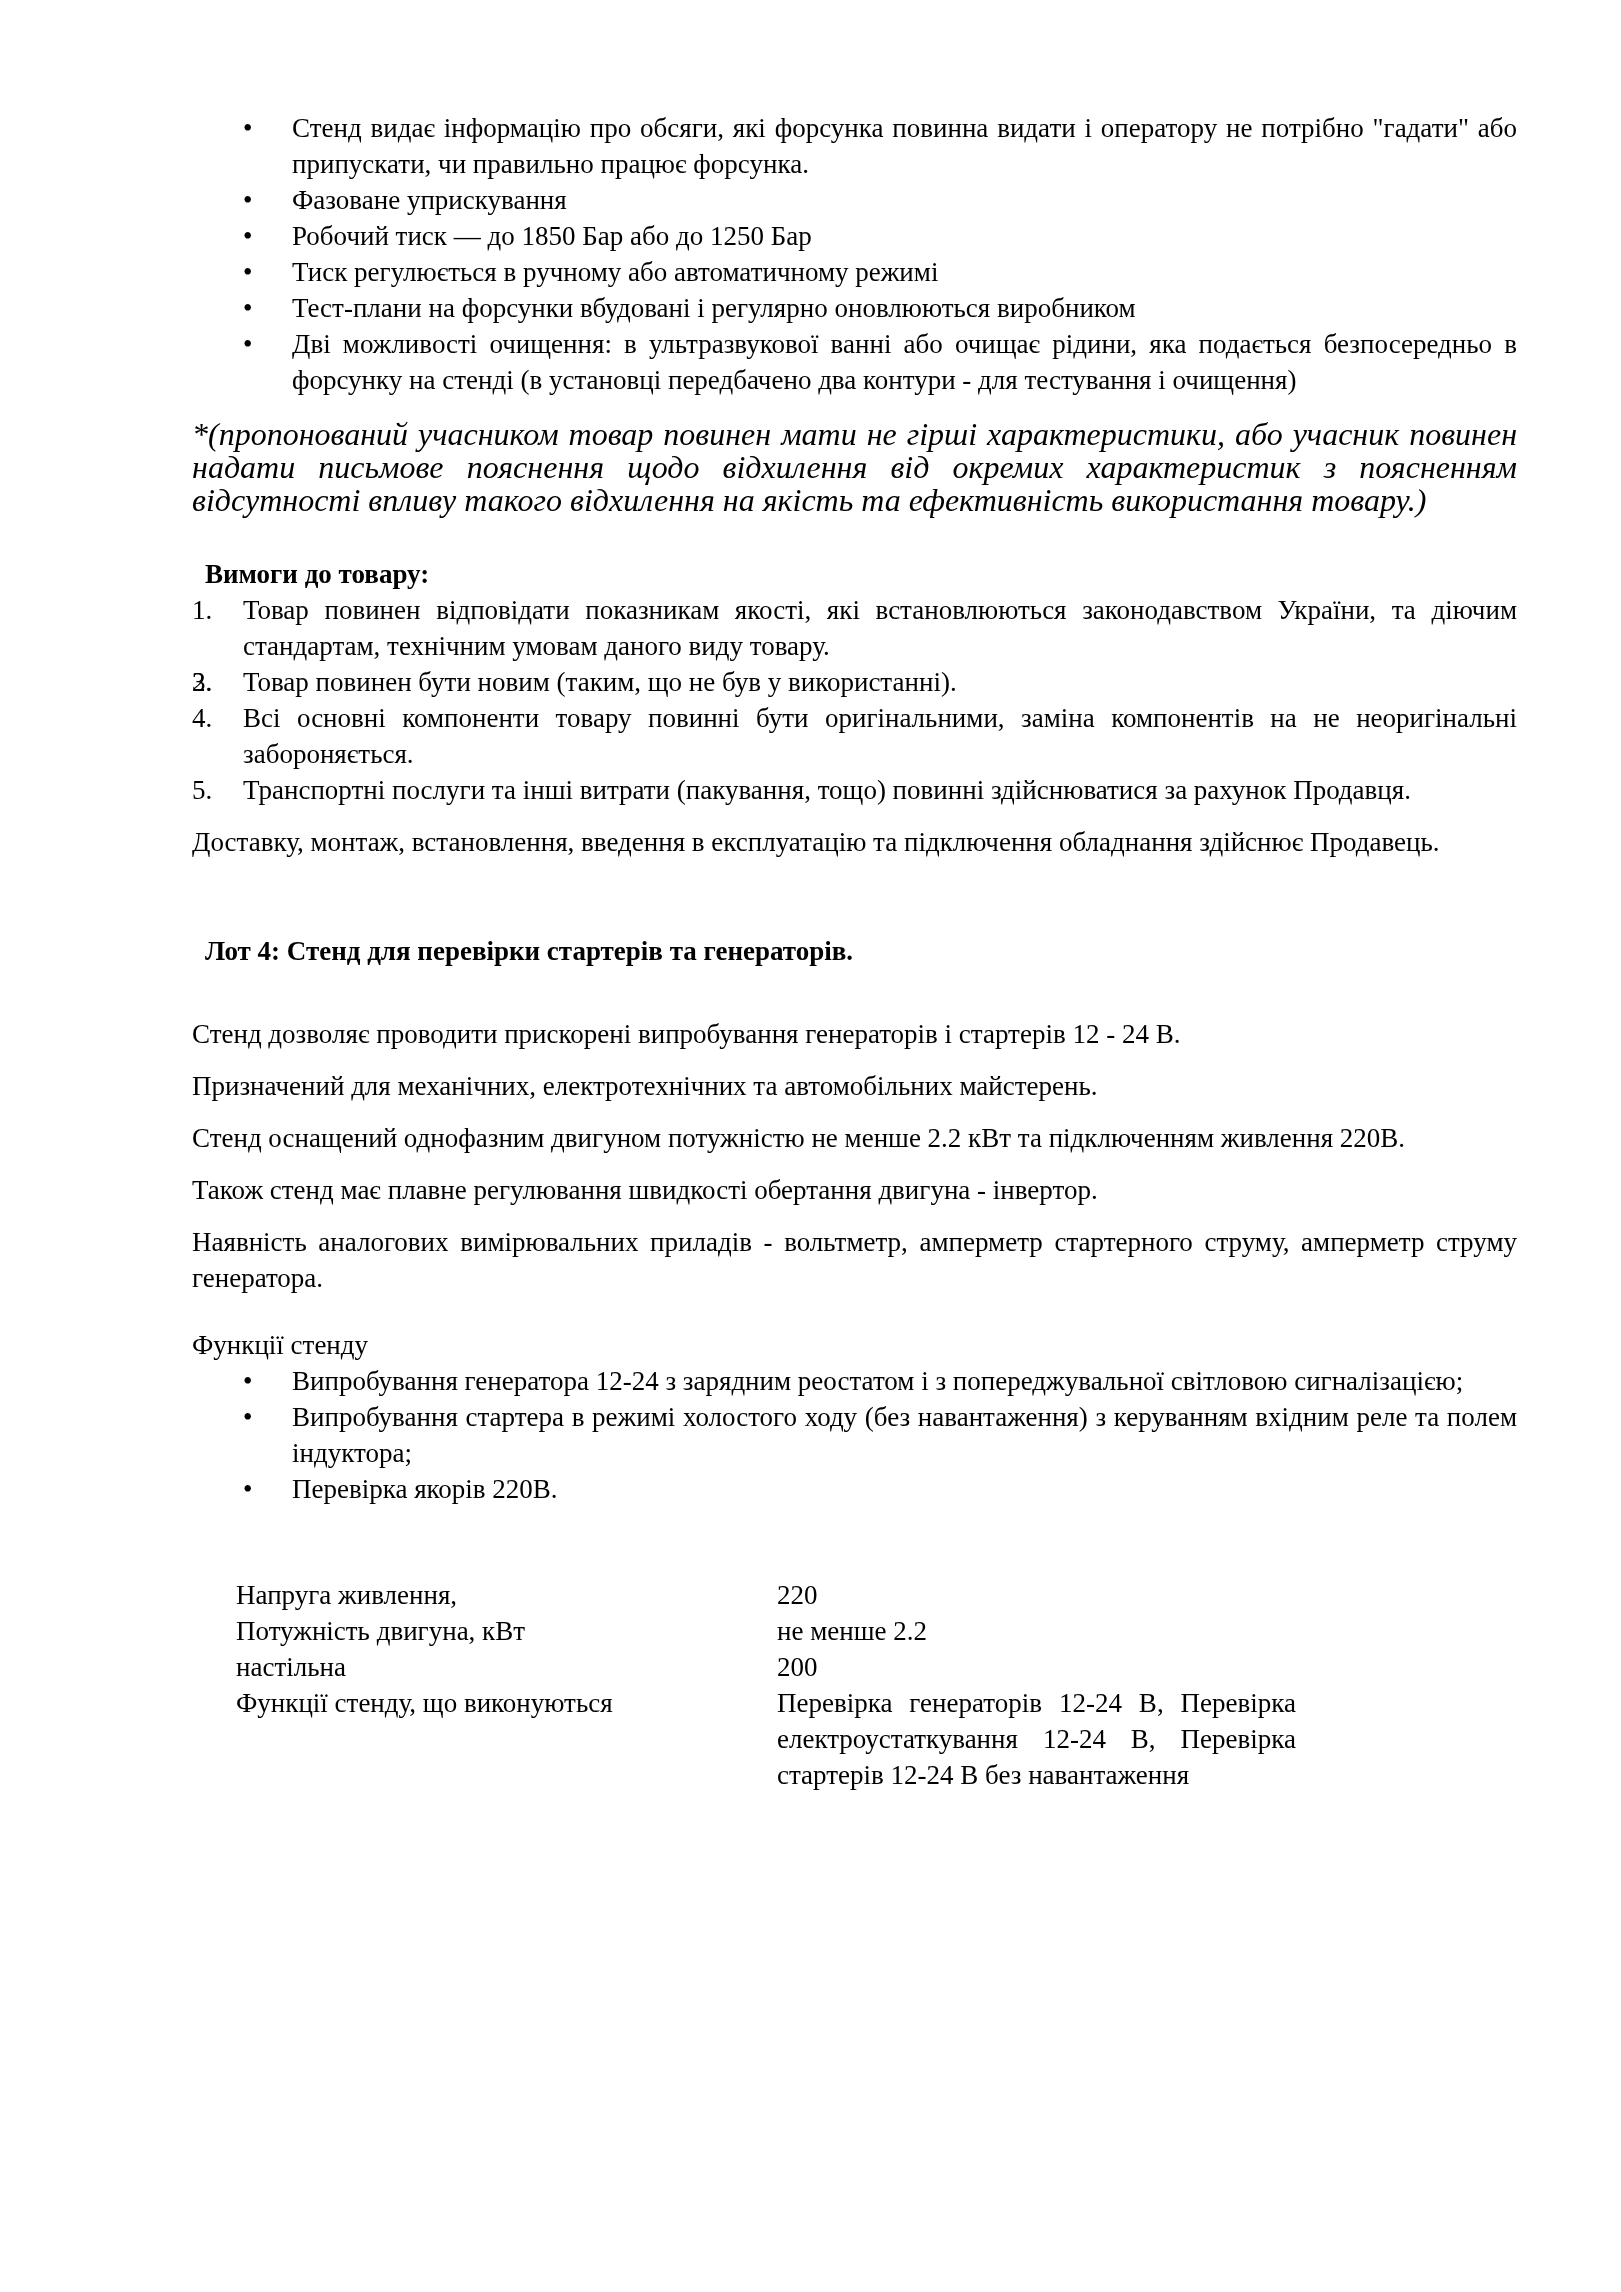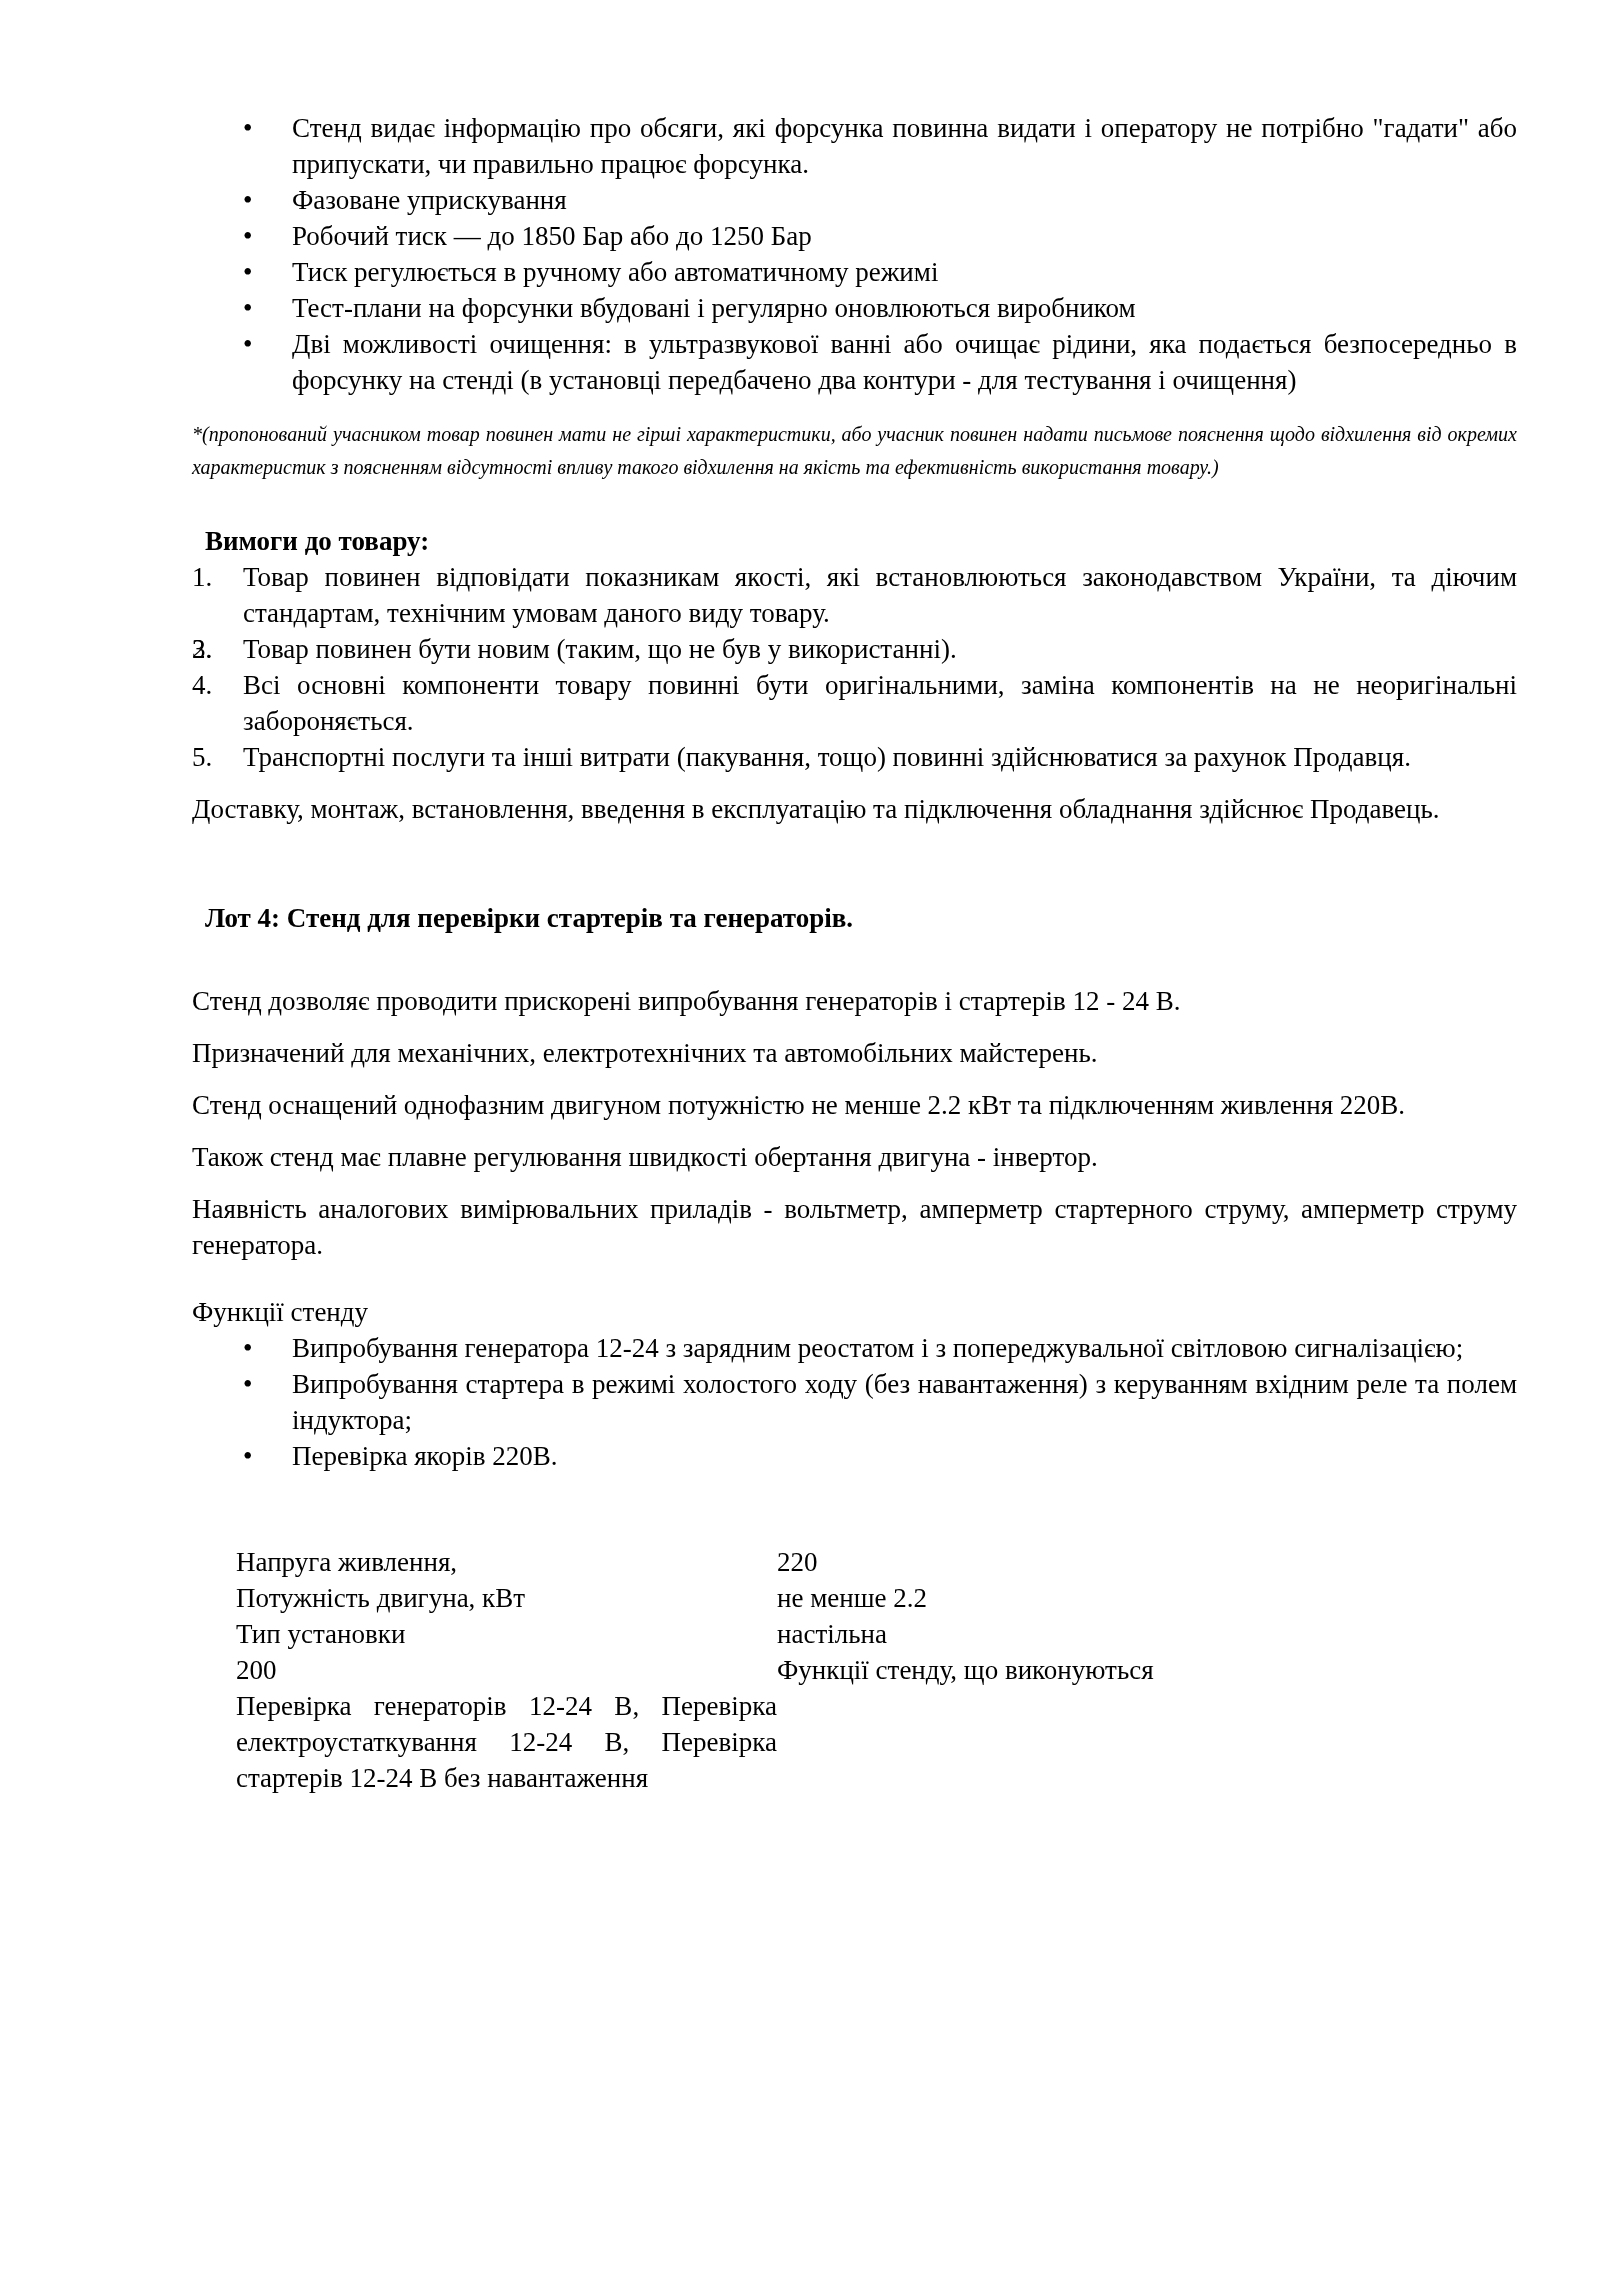--- a/index.html
+++ b/index.html
@@ -7,21 +7,21 @@
          font-family: "Liberation Serif", "DejaVu Serif", serif; color: #000; }
   .page { position: absolute; left: 192px; top: 110px; width: 1325px;
           font-size: 27px; line-height: 36px; }
   .just { text-align: justify; text-align-last: left; margin-top: 16px; }
   ul.bullets { list-style: none; margin: 0; padding: 0; }
   ul.bullets li { position: relative; padding-left: 100px; text-align: justify; }
   ul.bullets li .dot { position: absolute; left: 51px; top: 0; }
   ol.reqs { list-style: none; margin: 0; padding: 0; }
   ol.reqs li { position: relative; padding-left: 51px; text-align: justify; }
   ol.reqs li .num { position: absolute; left: 0; top: 0; }
-  .note { font-style: italic; font-size: 20px; line-height: 33px; margin-top: 19.6px; text-align: justify; }
+  .note { font-style: italic; font-size: 32px; line-height: 33px; margin-top: 19.6px; text-align: justify; }
   .bold { font-weight: bold; margin-left: 13px; }
   .spacer-s { height: 31px; }
   .spacer-m { height: 39px; }
   .spacer-l { height: 73px; }
   .specs { display: grid; grid-template-columns: 541px 519px; margin-left: 44px; }
   .specs .val { text-align: justify; text-align-last: left; }
   .specs .val.multi { text-align: justify; }
 </style>
 </head>
 <body>
@@ -77,21 +77,20 @@
   <div class="spacer-s"></div>
 
 
   <div class="spacer-m"></div>
 
   <div class="specs">
     <div>Напруга живлення,</div>
     <div class="val">220</div>
     <div>Потужність двигуна, кВт</div>
     <div class="val">не менше 2.2</div>
-    <div>Тип установки</div>
     <div class="val">настільна</div>
     <div class="val">200</div>
     <div>Функції стенду, що виконуються</div>
     <div class="val multi">Перевірка генераторів 12-24 В, Перевірка електроустаткування 12-24 В, Перевірка стартерів 12-24 В без навантаження</div>
   </div>
 
 </div>
 
 
 </body></html>

